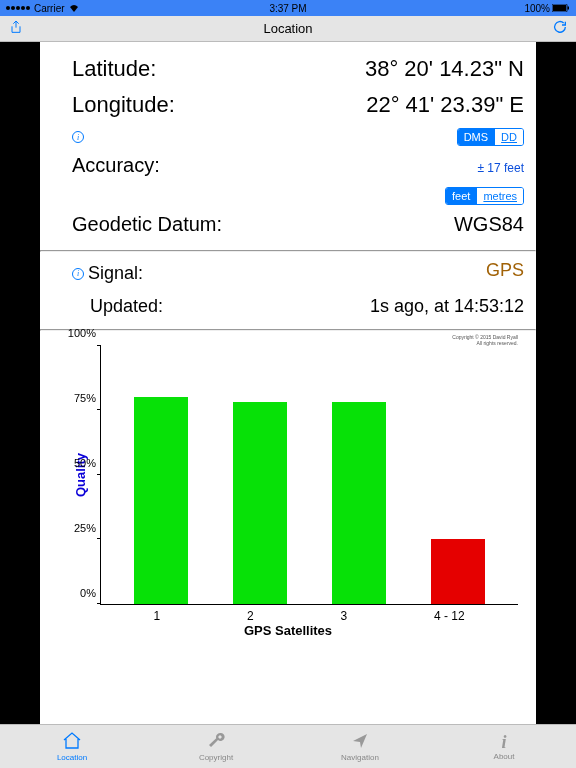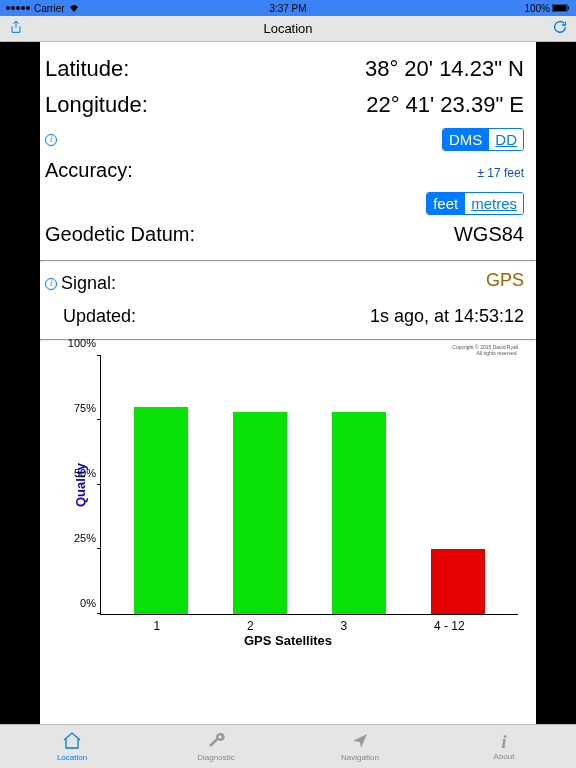--- a/index.html
+++ b/index.html
@@ -44,28 +44,28 @@
 .navbar .left-btn { position: absolute; left: 8px; color: #007aff; }
 .navbar .right-btn { position: absolute; right: 8px; color: #007aff; }
 .content-wrap { flex: 1; display: flex; }
 .blackbar { background: #000; width: 40px; }
 .content {
   flex: 1;
   background: #fff;
   display: flex;
   flex-direction: column;
 }
-.info-block { padding: 14px 12px 10px 5px; }
+.info-block { padding: 14px 12px 10px 32px; }
 .row { display: flex; justify-content: space-between; align-items: baseline; margin-bottom: 10px; }
 .row .label { font-size: 22px; font-weight: 500; }
 .row .value { font-size: 22px; font-weight: 500; }
 .row .value.blue { color: #0b4edb; font-size: 12px; font-weight: 500; }
 .sub-row { display: flex; justify-content: space-between; align-items: center; margin-bottom: 8px; }
 .info-icon { width: 12px; height: 12px; border: 1px solid #007aff; border-radius: 50%; display: inline-flex; align-items: center; justify-content: center; font-size: 8px; color: #007aff; font-style: italic; font-family: Georgia, serif; }
-.seg { display: inline-flex; border: 1px solid #007aff; border-radius: 3px; overflow: hidden; font-size: 15px; }
+.seg { display: inline-flex; border: 1px solid #007aff; border-radius: 3px; overflow: hidden; font-size: 11px; }
 .seg span { padding: 2px 6px; color: #007aff; background: #fff; }
 .seg span.active { background: #007aff; color: #fff; }
 .seg span + span { border-left: 1px solid #007aff; text-decoration: underline; }
 .divider { border-top: 1px solid #999; margin: 0; }
 .row2 { display: flex; justify-content: space-between; align-items: baseline; margin-bottom: 4px; padding: 4px 0; }
 .row2 .label { font-size: 18px; display: flex; align-items: center; gap: 4px; }
 .row2 .value { font-size: 18px; }
 .row2 .value.blue { color: #a16207; }
 .chart-area { flex: 1; position: relative; padding: 6px 14px 4px 14px; }
 .copyright { position: absolute; right: 18px; top: 4px; font-size: 5px; color: #555; text-align: right; line-height: 1.1; }
@@ -232,21 +232,21 @@
           </svg>
       </span>
       <span>Location</span>
     </div>
     <div class="tab">
       <span class="ticon">
         <svg width="20" height="18" viewBox="0 0 20 18" fill="#999">
             <path d="M14 2 a4 4 0 0 0 -3.8 5.2 L3 14 l2 2 l7-7 A4 4 0 1 0 14 2 M14 4 l2 2 l-2 2 l-2-2 z"></path>
           </svg>
       </span>
-      <span>Diagnostic</span>
+      <span>Copyright</span>
     </div>
     <div class="tab">
       <span class="ticon">
         <svg width="20" height="18" viewBox="0 0 20 18" fill="#999">
             <path d="M3 10 L17 3 L11 17 L10 11 Z"></path>
           </svg>
       </span>
       <span>Navigation</span>
     </div>
     <div class="tab">

